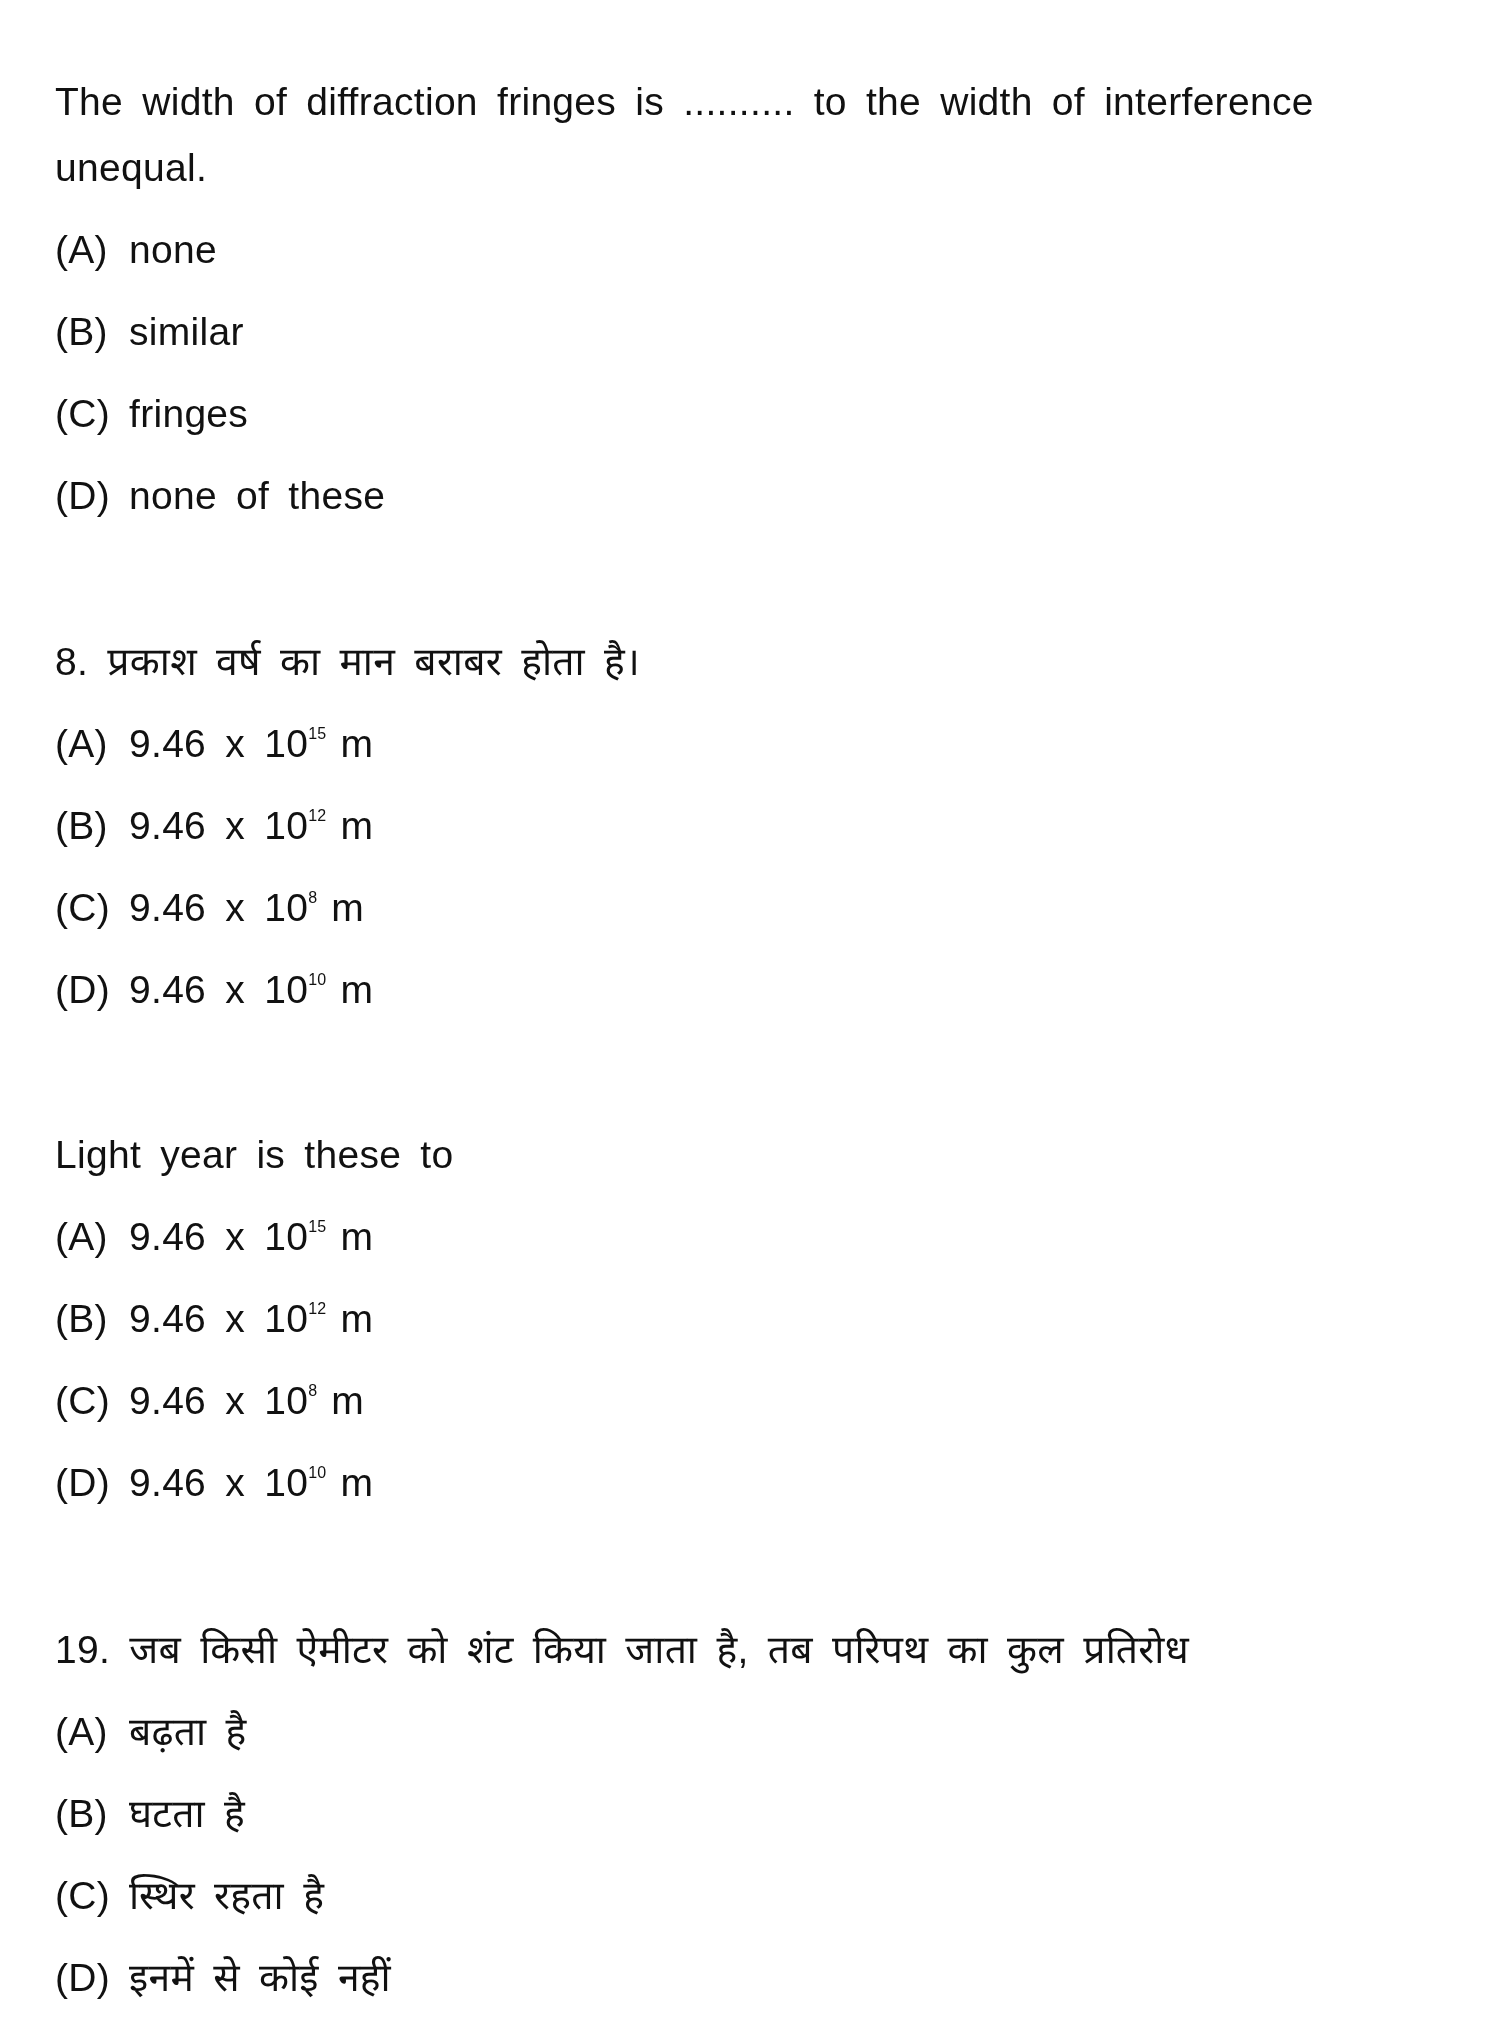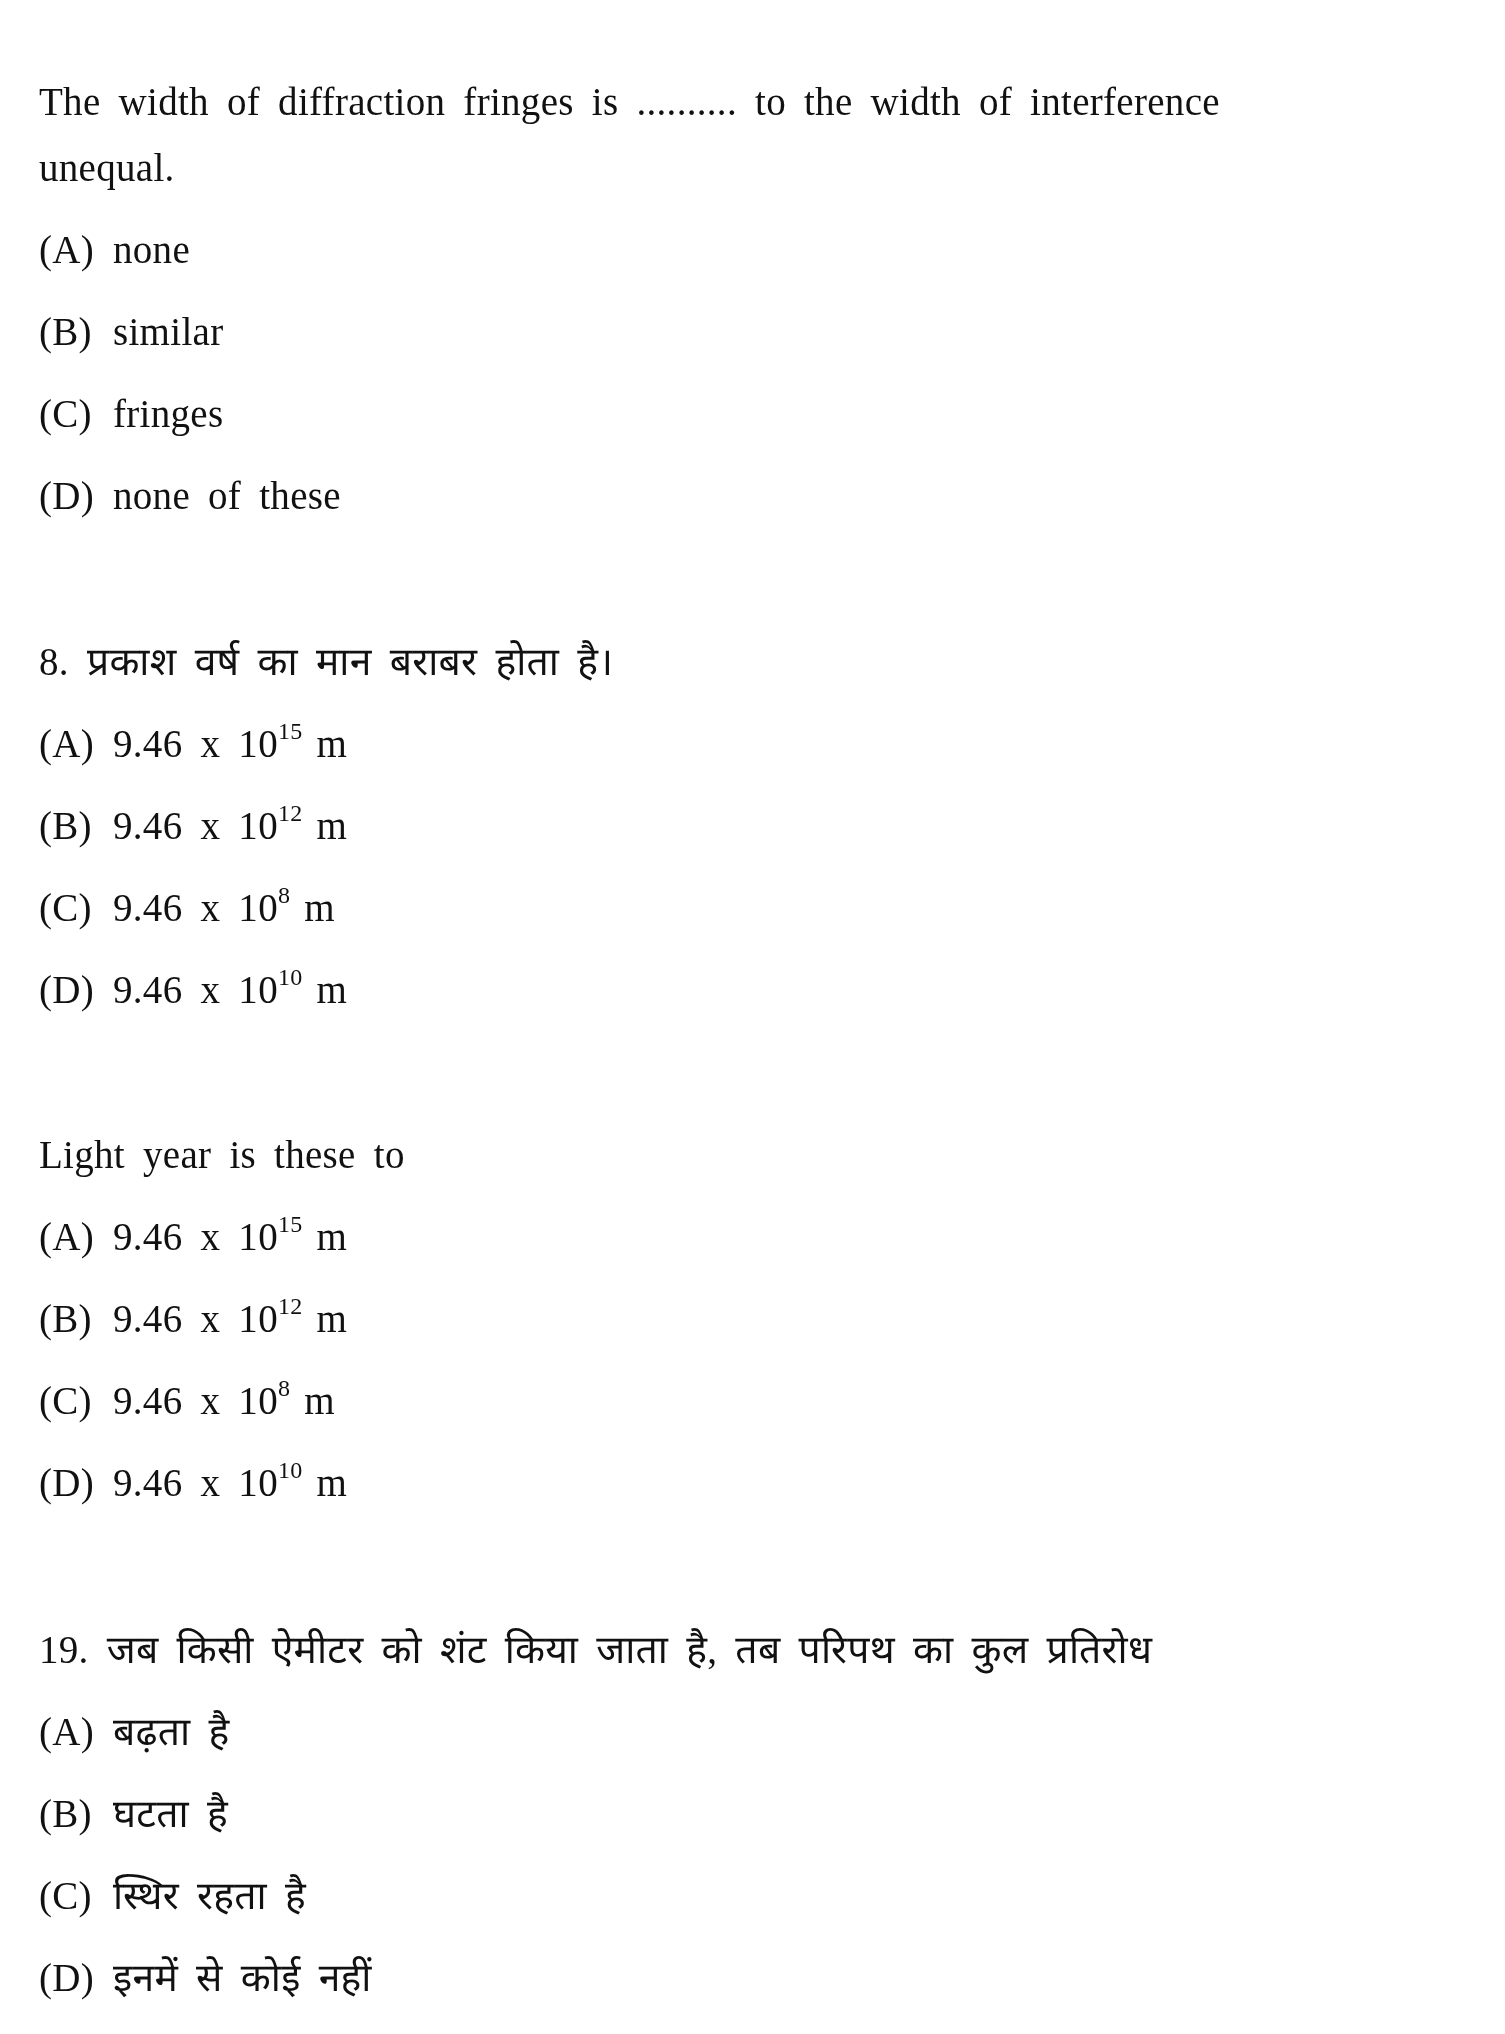--- a/index.html
+++ b/index.html
@@ -2,26 +2,26 @@
 <html><head>
   <meta charset="utf-8">
   <style>
     html, body { margin: 0; padding: 0; background: #ffffff; }
     body {
       width: 1505px; height: 2034px; position: relative; overflow: hidden;
       font-family: "Liberation Sans", "DejaVu Sans", sans-serif;
       color: #111111;
     }
     .line {
-      position: absolute; left: 39px;
+      position: absolute; left: 55px;
       font-size: 39px; line-height: 48px; white-space: nowrap;
-      word-spacing: 8px; letter-spacing: 0.3px; font-family: Liberation Serif, serif;
+      word-spacing: 8px; letter-spacing: 0.3px;
     }
     .opt-label { display: inline-block; width: 74px; }
-    sup { font-size: 24px; vertical-align: 18px; line-height: 0; }
+    sup { font-size: 16px; vertical-align: 18px; line-height: 0; }
     .unit { margin-left: 14px; }
   </style>
 </head>
 <body>
 
 <div class="line" style="top:78px">The width of diffraction fringes is .......... to the width of interference</div>
 <div class="line" style="top:144px">unequal.</div>
 
 <div class="line" style="top:226px"><span class="opt-label">(A)</span><span>none</span></div>
 <div class="line" style="top:308px"><span class="opt-label">(B)</span><span>similar</span></div>

